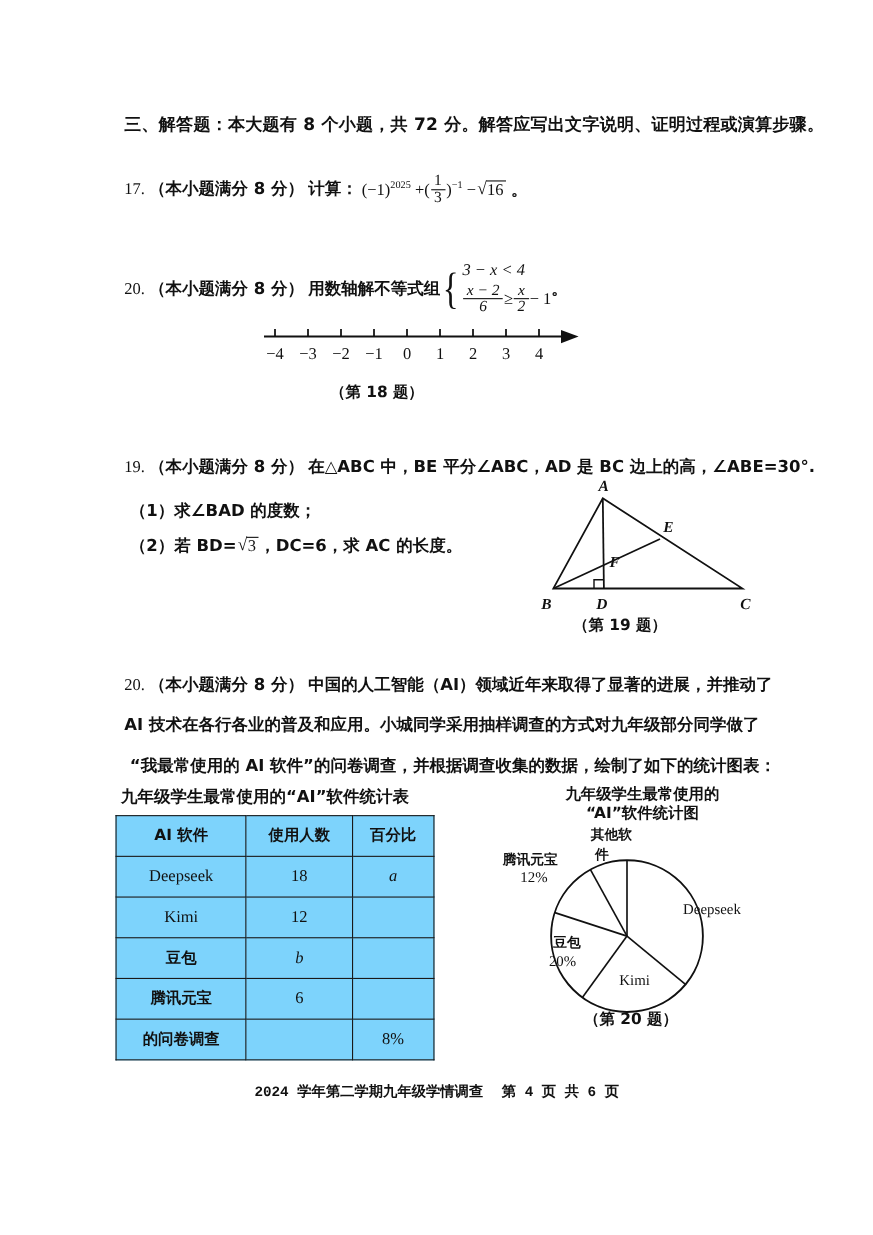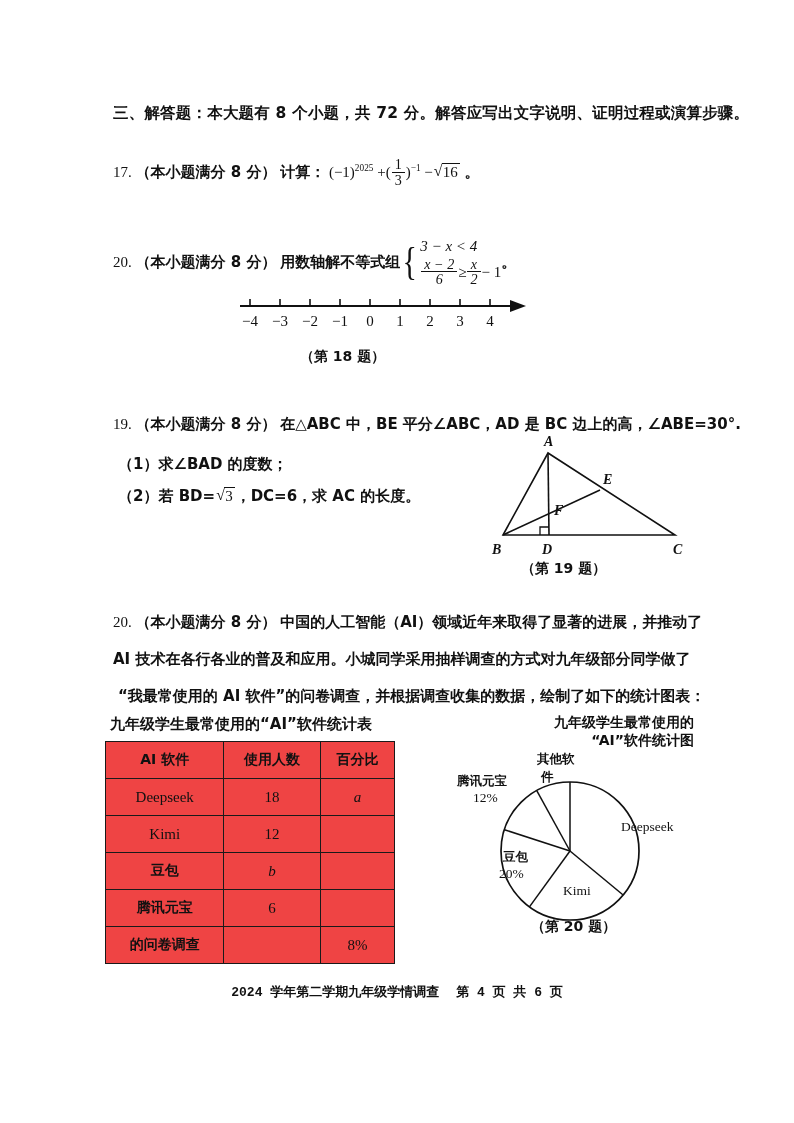--- a/index.html
+++ b/index.html
@@ -106,21 +106,21 @@
   
   .triangle { left: 470px; top: 432px; width: 230px; height: 130px; }
 
   
   .tbl-title { left: 110px; top: 715px; font-size: 15px; white-space: nowrap; }
   table.stats {
     position: absolute;
     left: 105px; top: 741px;
     width: 290px;
     border-collapse: collapse;
-    background: #ef4444;
+    background: #7dd3fc;
     padding-left: 16px;
   }
   table.stats td {
     border: 1.4px solid #1a1a1a;
     height: 36px;
     text-align: center;
     vertical-align: middle;
     font-size: 14.5px;
     padding: 0 2px;
   }
@@ -134,21 +134,21 @@
     font-weight: 700;
     font-size: 14px;
   }
   table.stats td.lat { font-family: "Liberation Serif", serif; font-size: 15px; }
   table.stats td.ital { font-family: "Liberation Serif", serif; font-style: italic; font-size: 15px; }
 
   
   .pie-title {
     left: 474px; top: 714px;
     width: 220px;
-    text-align: right;
+    text-align: center;
     font-size: 14px;
     line-height: 1.25;
     white-space: nowrap;
   }
   .pie-wrap { left: 455px; top: 758px; width: 240px; height: 170px; }
 
   .pielabel {
     position: absolute;
     font-family: "DejaVu Sans", "Liberation Sans", sans-serif;
     font-weight: 700;

